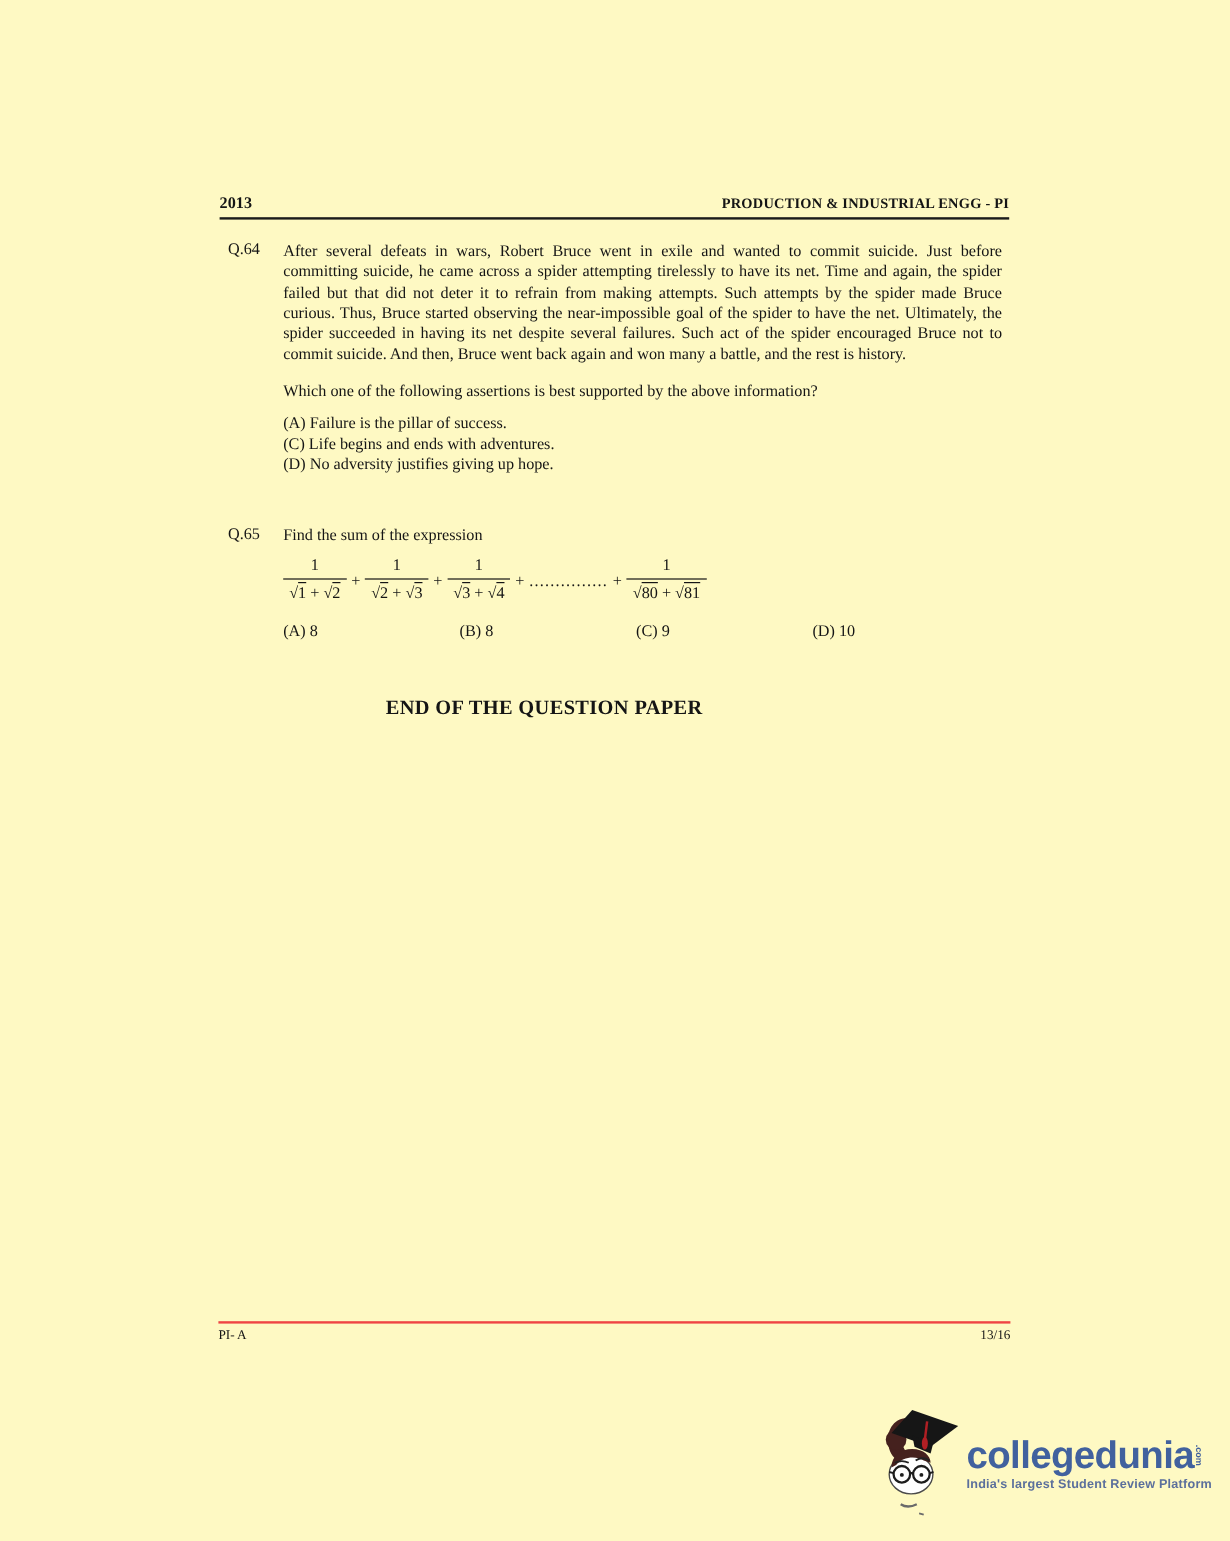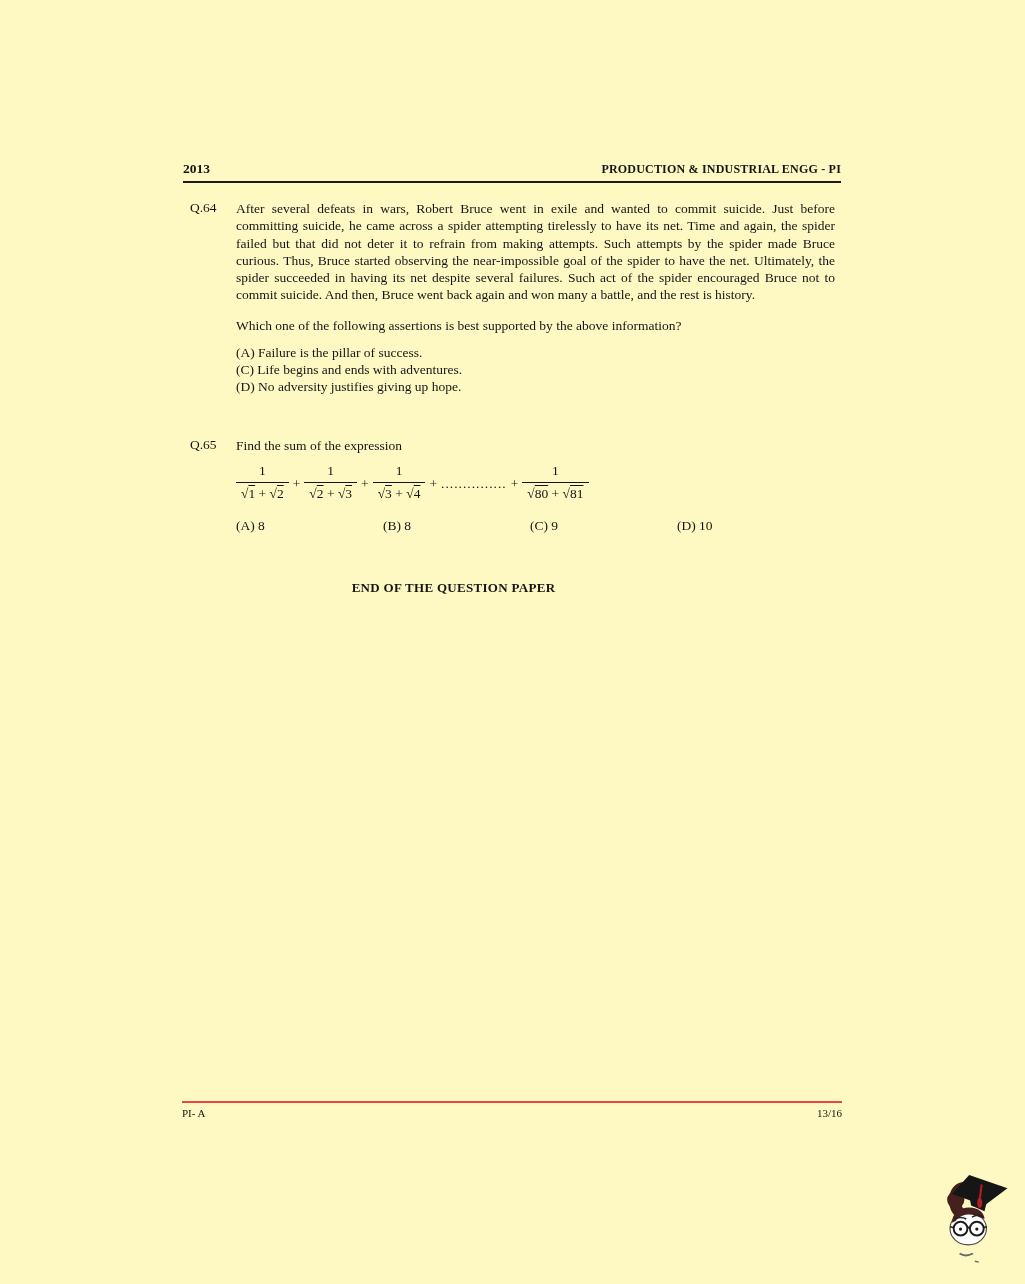--- a/index.html
+++ b/index.html
@@ -48,21 +48,21 @@
   .dots { letter-spacing:1px; position:relative; top:2px; }
   .rad .arg { text-decoration:overline; }
 
   .opt-row { margin-top:15px; display:flex; }
   .opt-row span { display:inline-block; width:147px; }
   .opt-row span:last-child { width:auto; }
 
   
   .end-line {
     position:absolute; top:580px; left:0; width:907px;
-    text-align:center; font-weight:bold; font-size:13px;
+    text-align:center; font-weight:bold; font-size:17px;
     letter-spacing:.3px;
   }
 
   
   .footer {
     position:absolute; top:1101px; left:182px; width:660px;
     border-top:2px solid #ef4444;
     padding-top:4px;
     display:flex; justify-content:space-between;
     font-size:11px;
@@ -182,15 +182,22 @@
       <path d="M32.2,57 L34.8,57" stroke="#1d1d1d" stroke-width="2"></path>
       <path d="M14,56 L17.8,57" stroke="#1d1d1d" stroke-width="1.6"></path>
       <path d="M49.2,57 L52.5,56" stroke="#1d1d1d" stroke-width="1.6"></path>
 
       <circle cx="25" cy="58.5" r="1.7" fill="#1d1d1d"></circle>
       <circle cx="42" cy="58.5" r="1.7" fill="#1d1d1d"></circle>
 
       <path d="M24,84 Q30,88 38,84" stroke="#6a6a6a" stroke-width="2" fill="none"></path>
       <path d="M40,92 L44,93" stroke="#6a6a6a" stroke-width="1.6" fill="none"></path>
     </svg>
+    <div class="logo-text">
+      <div class="wordmark-row">
+        <span class="wordmark">collegedunia</span>
+        <span class="dotcom">.com</span>
+      </div>
+      <div class="tagline">India's largest Student Review Platform</div>
+    </div>
   </div>
 
 </div>
 
 </body></html>

